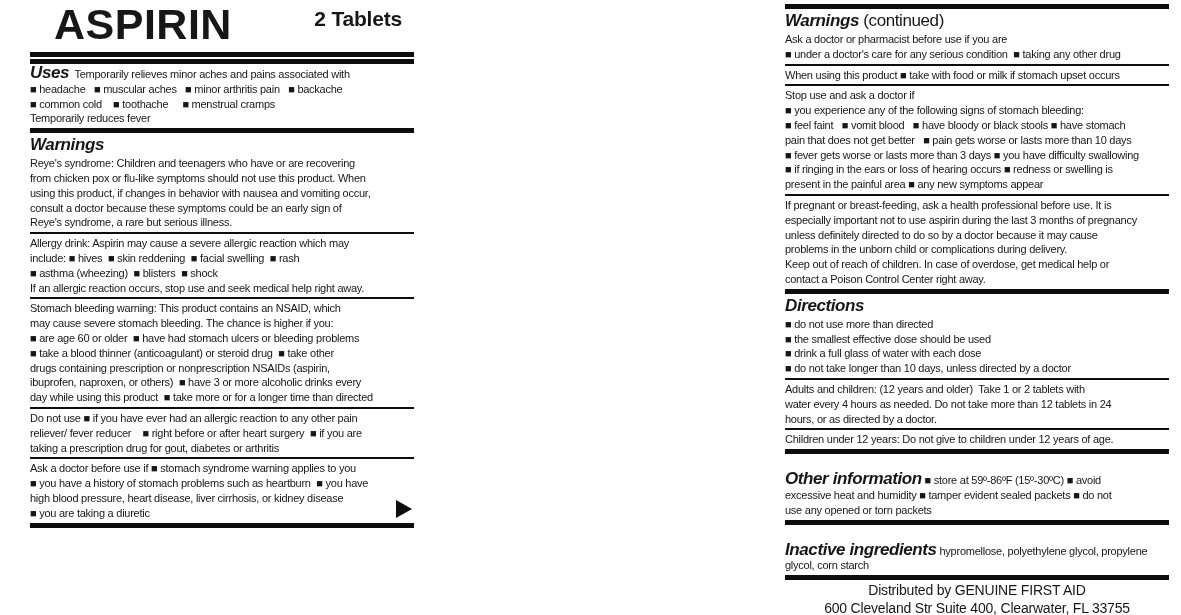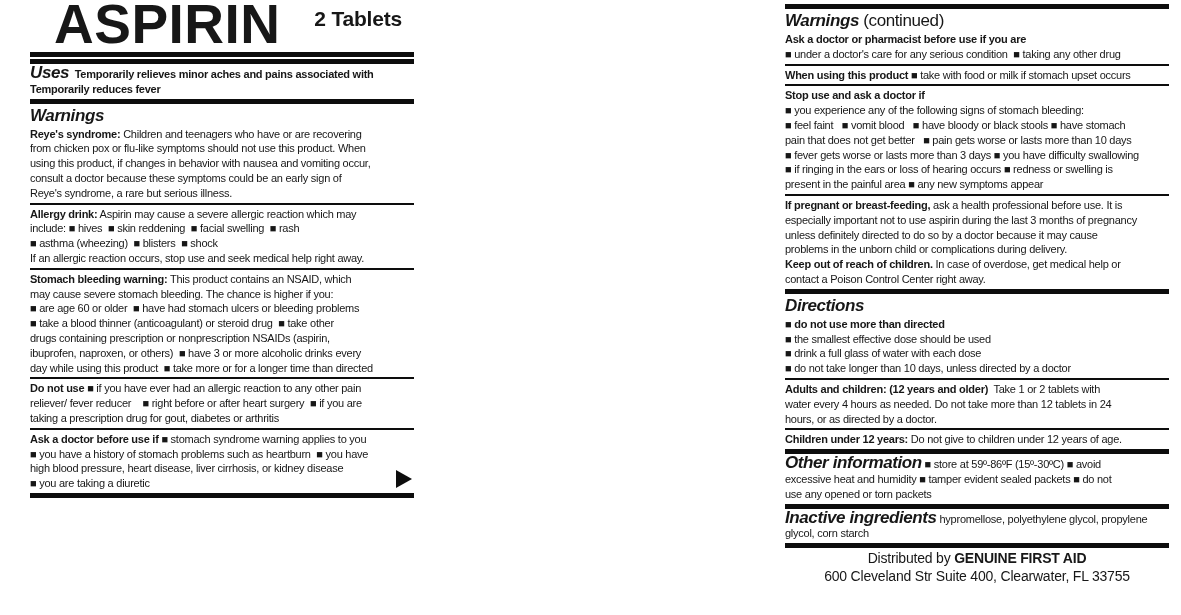--- a/index.html
+++ b/index.html
@@ -9,54 +9,56 @@
   }
   .col{position:absolute;top:0;}
   .col-left{left:30px;width:384px;top:2px;}
   .col-right{left:785px;width:384px;top:2px;}
   .bar{height:5px;background:#0d0d0d;margin:2px 0;}
   .rule{height:2px;background:#0d0d0d;margin:2px 0;}
   .t{
     white-space:pre-wrap;font-size:11px;line-height:14.8px;letter-spacing:-0.25px;
     margin:1px 0;
   }
-  .b{font-weight:700;text-align:right;}
+  .b{font-weight:400;text-align:right;}
   .i{font-style:italic;}
   .hd{font-weight:700;font-style:italic;font-size:17px;letter-spacing:-0.4px;}
   .hdr{font-size:17px;letter-spacing:-0.4px;}
   .sect-head{font-weight:700;font-style:italic;font-size:17px;letter-spacing:-0.4px;margin:2px 0 1px 0;}
   .title-row{display:flex;justify-content:space-between;align-items:flex-start;height:48px;}
-  .brand-title{font-size:55px;font-weight:800;line-height:44px;margin:0 0 0 24px;letter-spacing:0.5px;}
+  .brand-title{font-size:43px;font-weight:800;line-height:44px;margin:0 0 0 24px;letter-spacing:0.5px;}
   .tablet-count{font-weight:700;font-size:21px;margin:5px 12px 0 0;letter-spacing:-0.2px;}
   .ai-head{display:flex;justify-content:space-between;margin:2px 0 0 0;}
   .section-rel{position:relative;}
   .arrow{
     position:absolute;right:2px;bottom:3px;width:0;height:0;
     border-left:16px solid #0d0d0d;border-top:9px solid transparent;border-bottom:9px solid transparent;
   }
   .footer{text-align:center;margin-top:2px;}
   .footer .t{font-size:14px;line-height:16.5px;letter-spacing:-0.2px;text-align:center;}
-  .mt2{margin-top:2px;}
+  .mt2{margin-top:18px;}
 </style>
 </head>
 <body>
 
 <div>
 
   <div class="col col-left">
     <div class="title-row">
       <h1 class="brand-title">ASPIRIN</h1>
       <div class="tablet-count">2 Tablets</div>
     </div>
     <div class="bar"></div>
 
     <div class="bar"></div>
 
     <div>
       <p class="t"><span class="hd">Uses</span><span class="b">  Temporarily relieves minor aches and pains associated with
+</span><span>■ headache   ■ muscular aches   ■ minor arthritis pain   ■ backache
+■ common cold    ■ toothache     ■ menstrual cramps
 </span><span class="b">Temporarily reduces fever</span></p>
     </div>
     <div class="bar"></div>
 
     <div>
       <div class="sect-head">Warnings</div>
       <p class="t"><span class="b">Reye's syndrome:</span><span> Children and teenagers who have or are recovering
 from chicken pox or flu-like symptoms should not use this product. When
 using this product, if changes in behavior with nausea and vomiting occur,
 consult a doctor because these symptoms could be an early sign of

